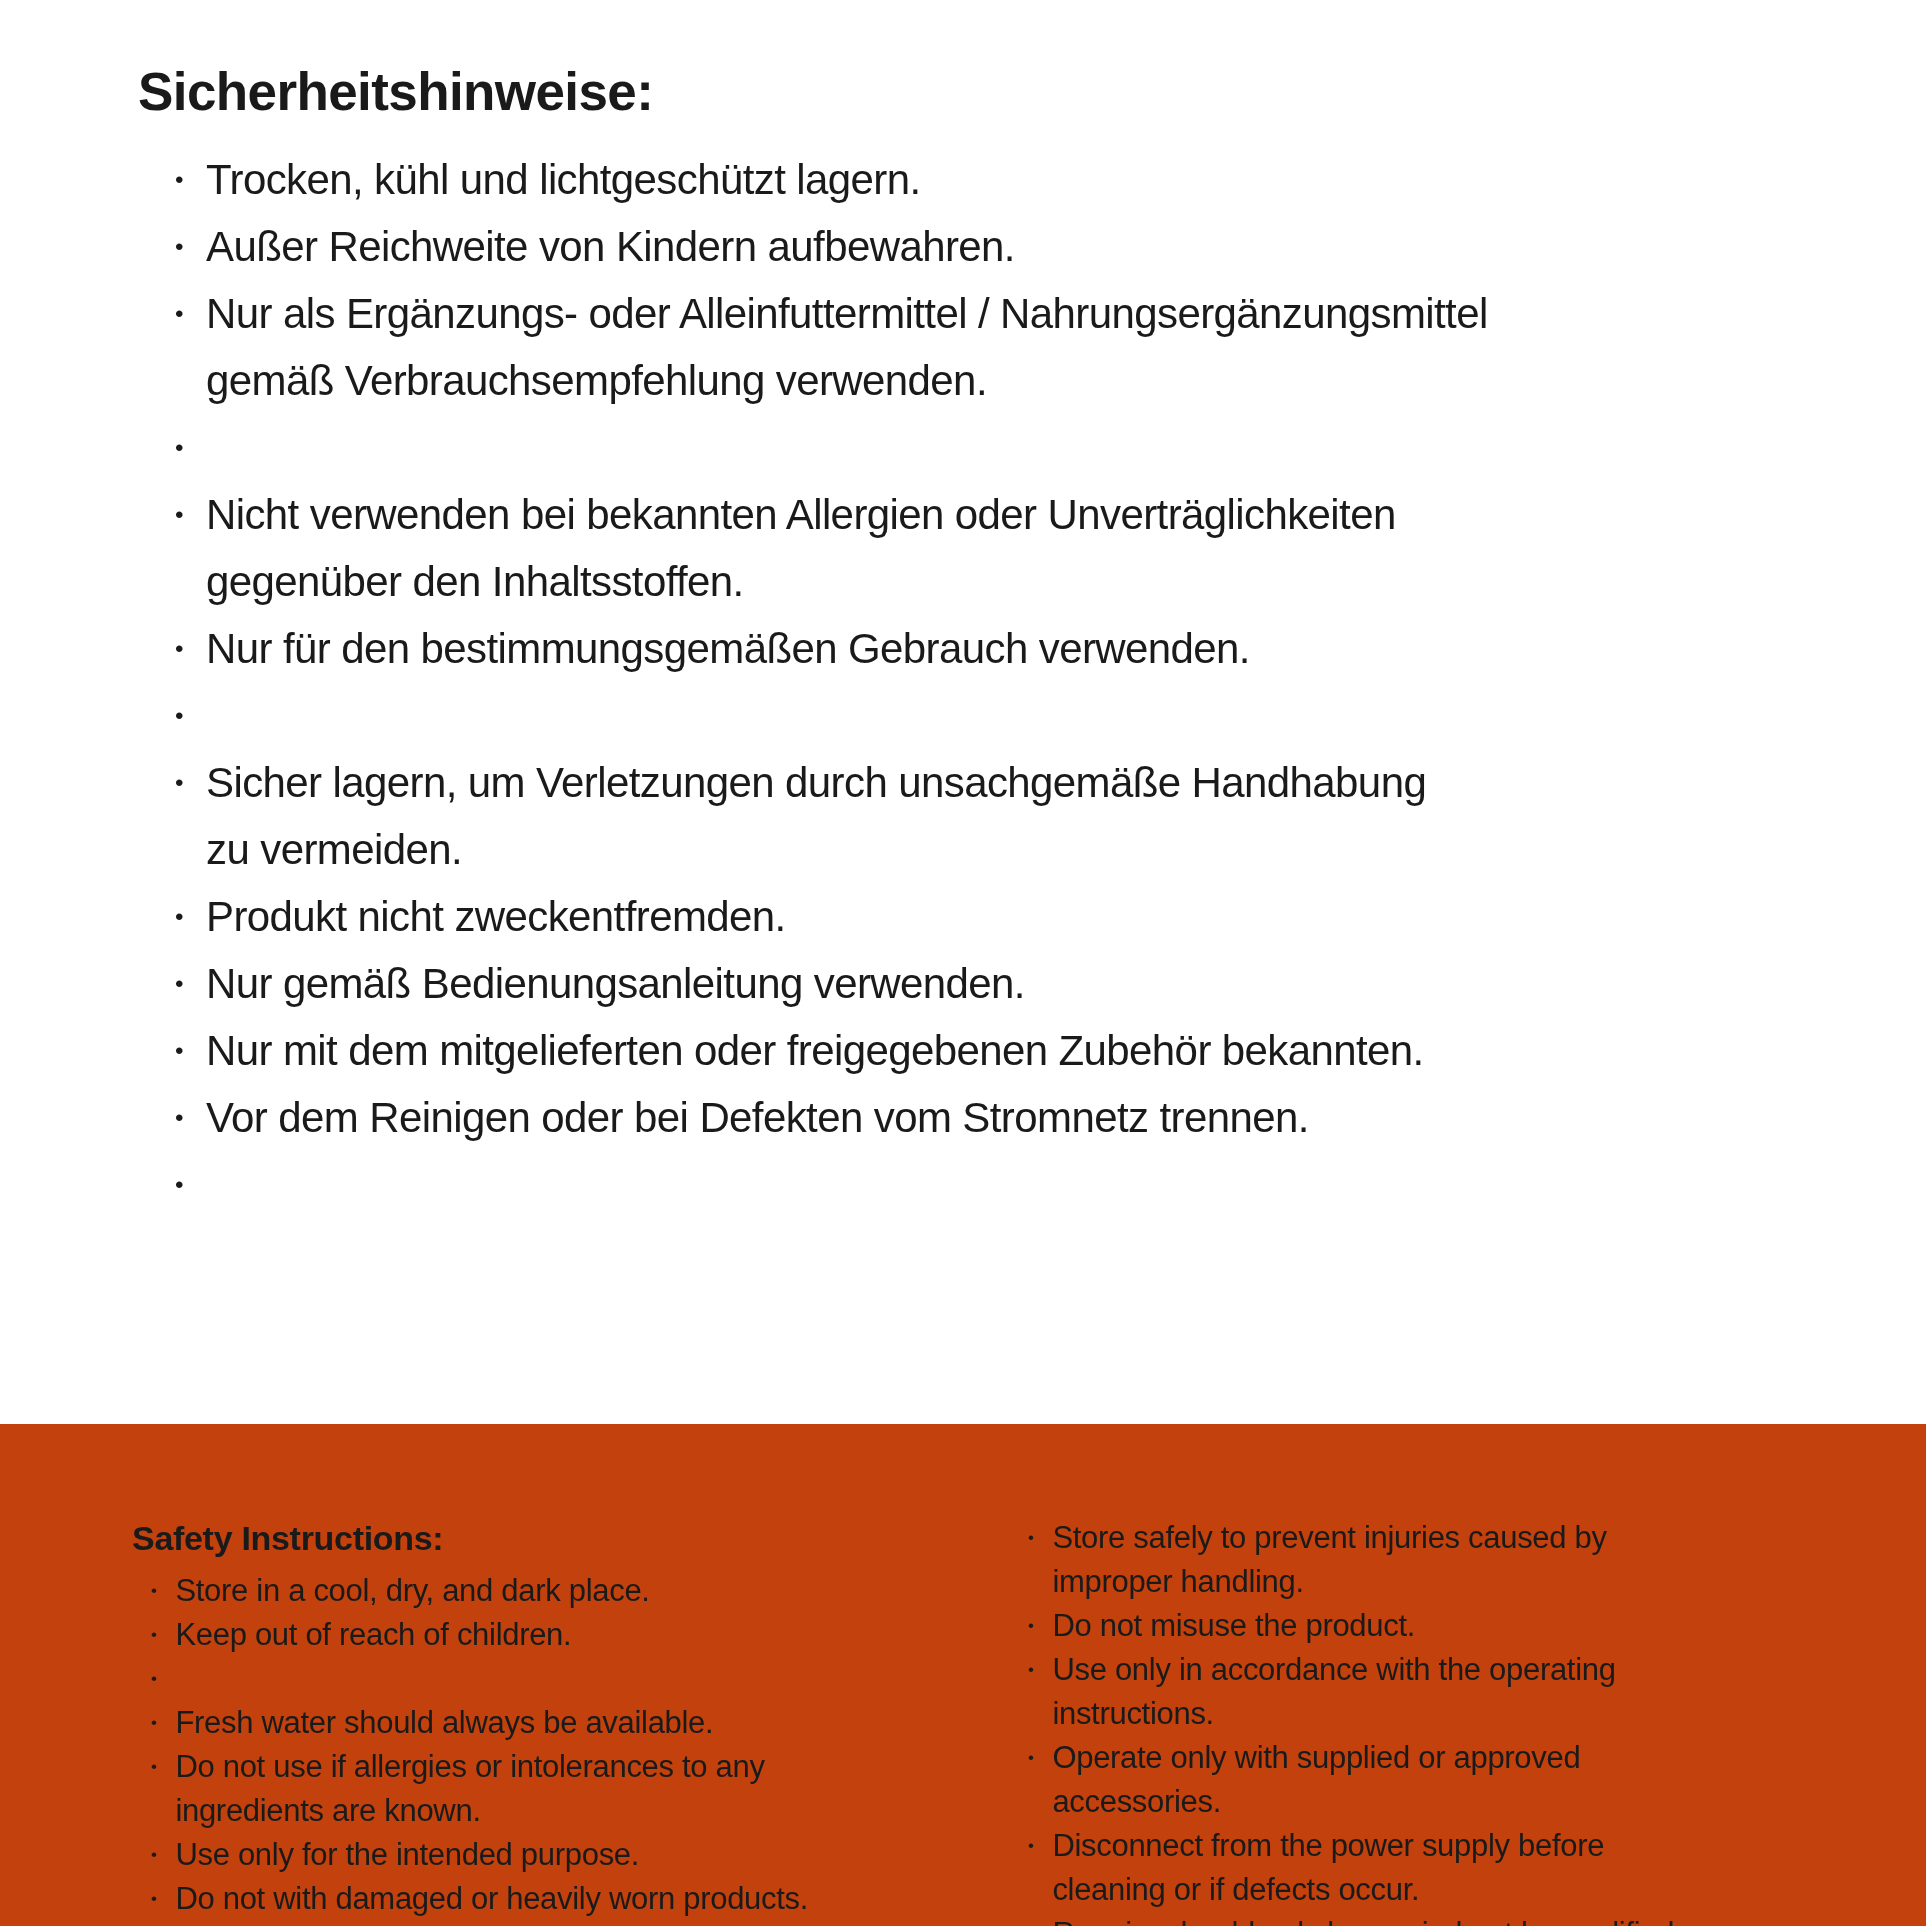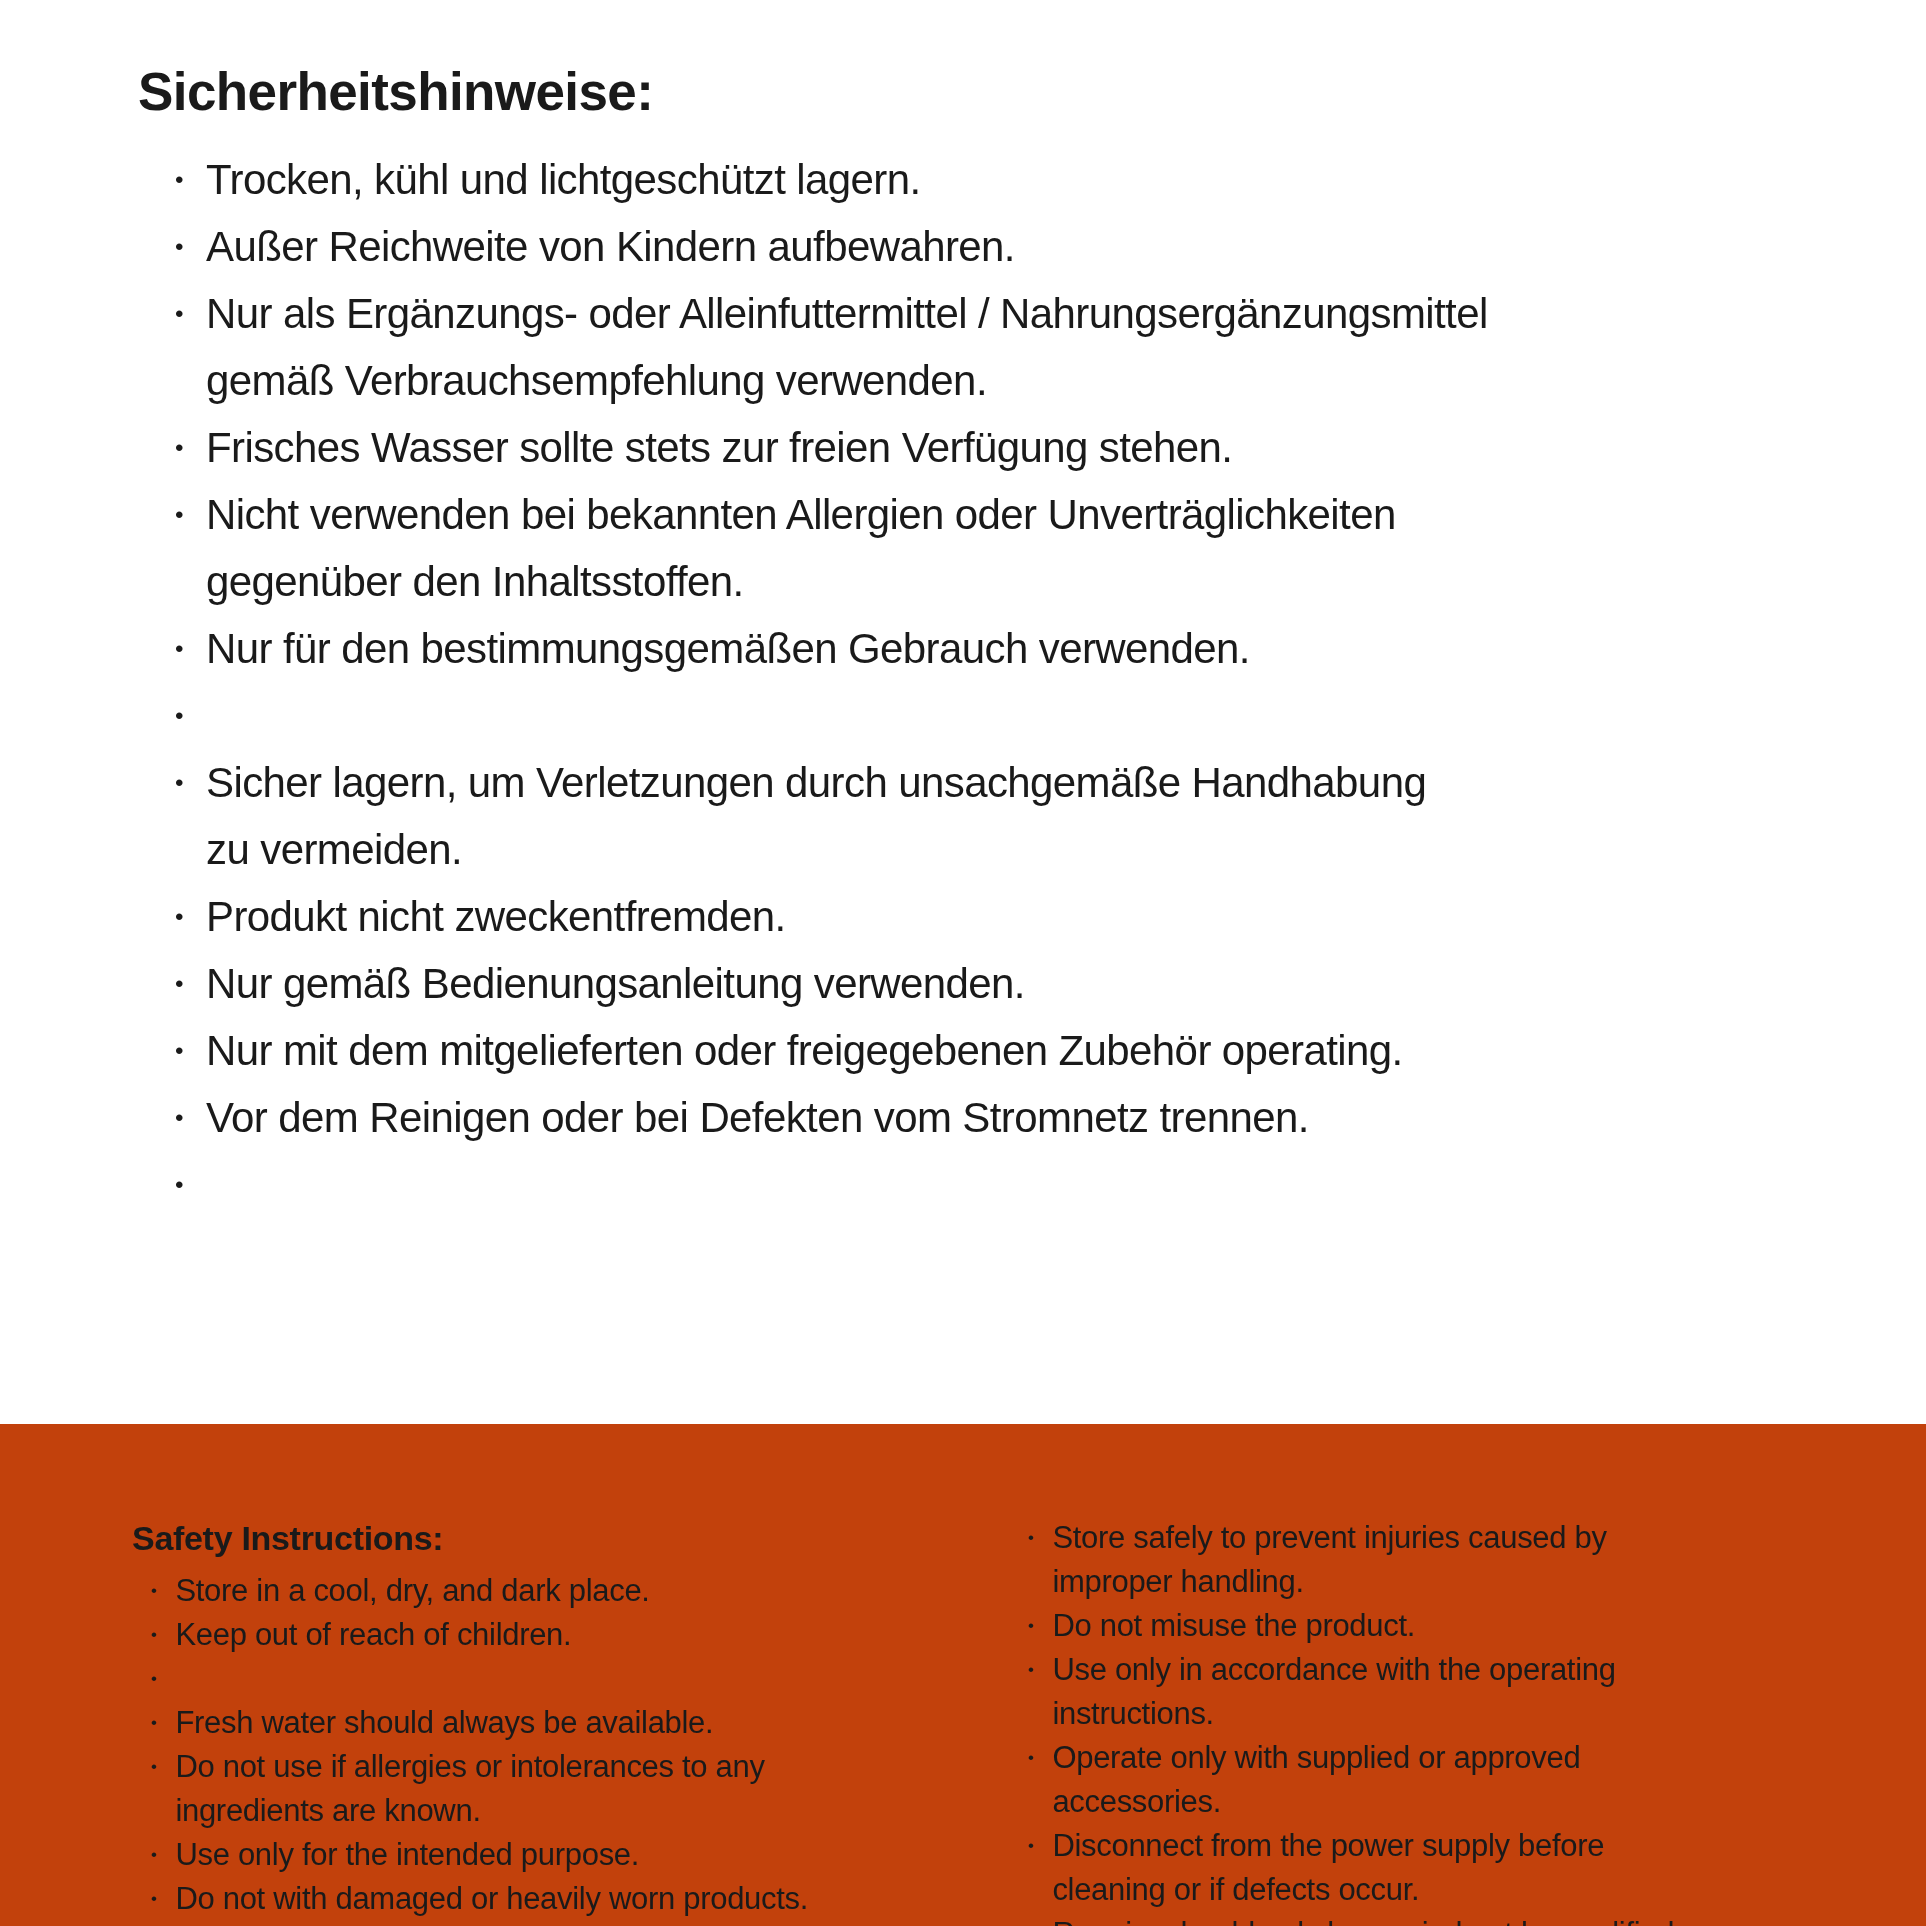--- a/index.html
+++ b/index.html
@@ -111,21 +111,20 @@
           <span class="bullet">•</span>
           <span class="txt">Außer Reichweite von Kindern aufbewahren.</span>
         </li>
         <li>
           <span class="bullet">•</span>
           <span class="txt">Nur als Ergänzungs- oder Alleinfuttermittel / Nahrungsergänzungsmittel
 gemäß Verbrauchsempfehlung verwenden.</span>
         </li>
         <li>
           <span class="bullet">•</span>
-          <span class="txt">Frisches Wasser sollte stets zur freien Verfügung stehen.</span>
         </li>
         <li>
           <span class="bullet">•</span>
           <span class="txt">Nicht verwenden bei bekannten Allergien oder Unverträglichkeiten
 gegenüber den Inhaltsstoffen.</span>
         </li>
         <li>
           <span class="bullet">•</span>
           <span class="txt">Nur für den bestimmungsgemäßen Gebrauch verwenden.</span>
         </li>
@@ -140,21 +139,21 @@
         <li>
           <span class="bullet">•</span>
           <span class="txt">Produkt nicht zweckentfremden.</span>
         </li>
         <li>
           <span class="bullet">•</span>
           <span class="txt">Nur gemäß Bedienungsanleitung verwenden.</span>
         </li>
         <li>
           <span class="bullet">•</span>
-          <span class="txt">Nur mit dem mitgelieferten oder freigegebenen Zubehör operating.</span>
+          <span class="txt">Nur mit dem mitgelieferten oder freigegebenen Zubehör bekannten.</span>
         </li>
         <li>
           <span class="bullet">•</span>
           <span class="txt">Vor dem Reinigen oder bei Defekten vom Stromnetz trennen.</span>
         </li>
         <li>
           <span class="bullet">•</span>
         </li>
       </ul>
   </section>

